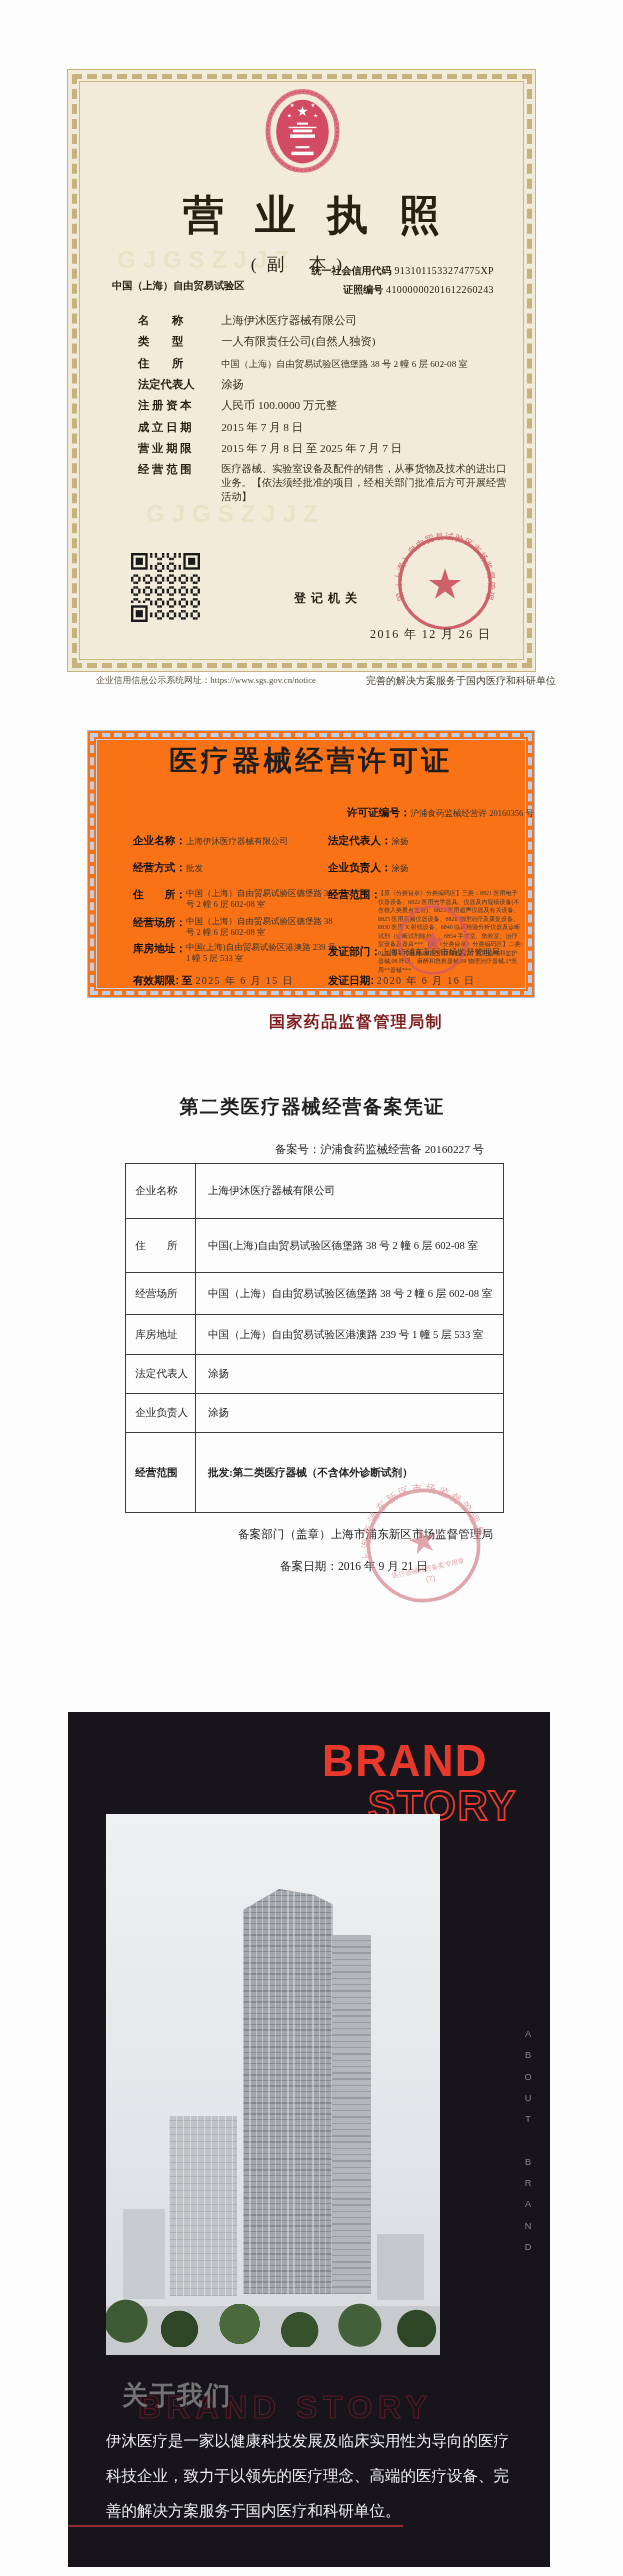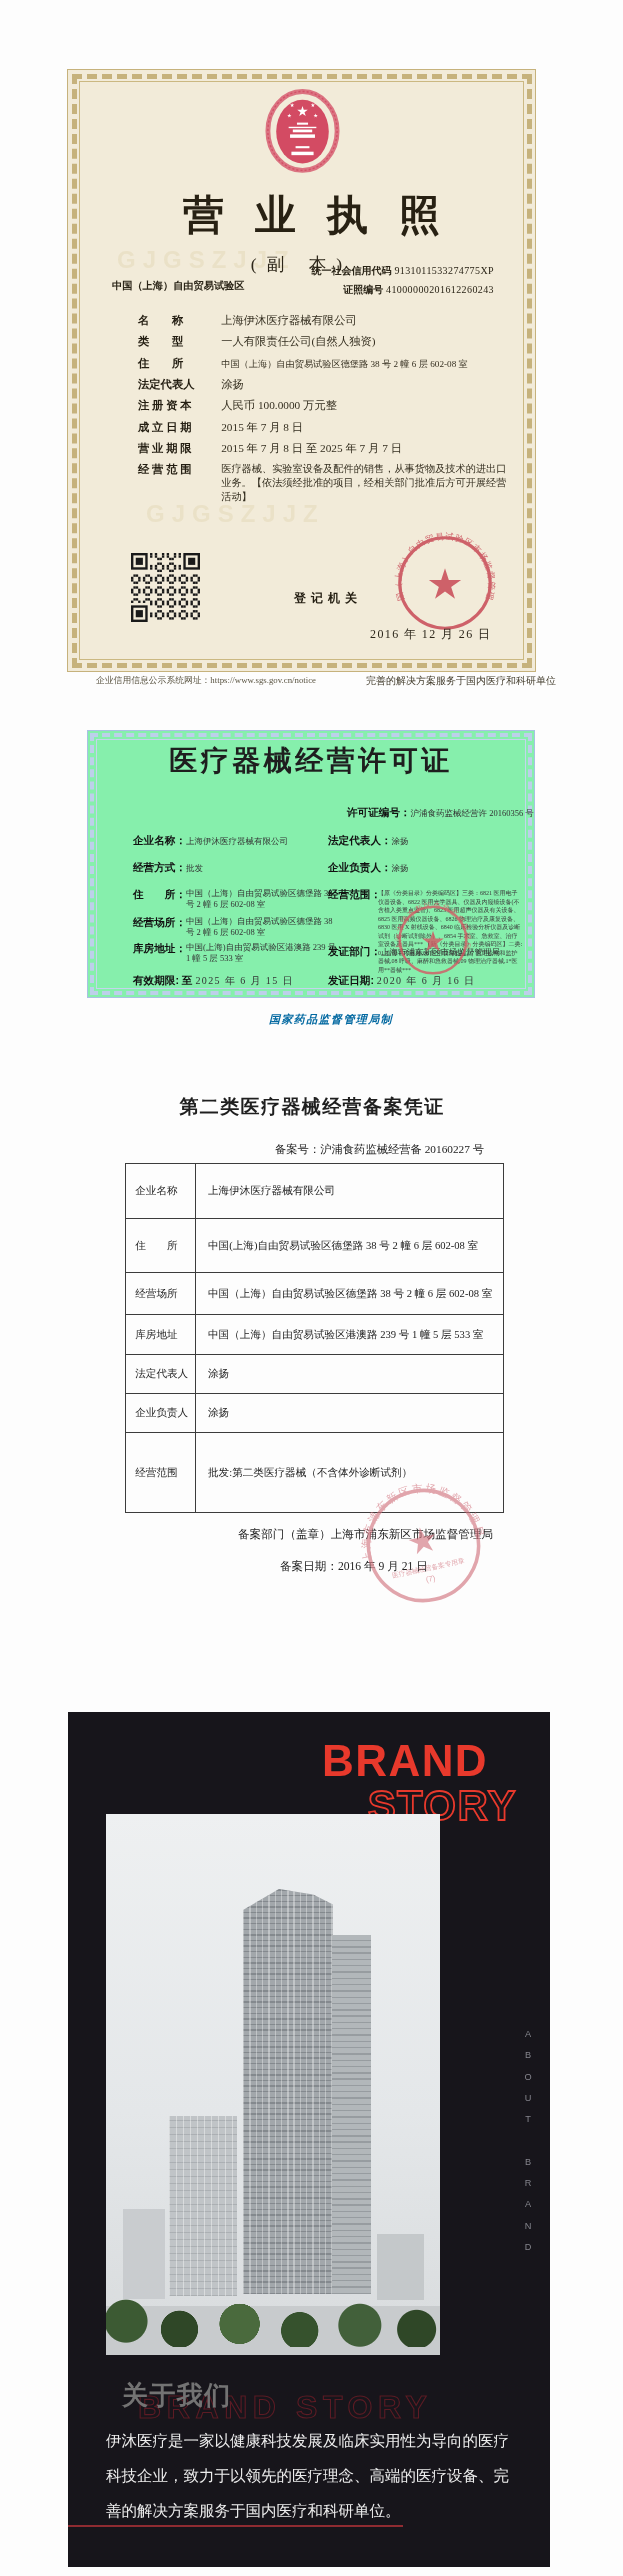--- a/index.html
+++ b/index.html
@@ -39,21 +39,21 @@
   .seal{position:absolute;pointer-events:none;}
   .seal1{left:324px;top:460px;}
   .bl-date{position:absolute;left:302px;top:556px;font-family:"Liberation Serif",serif;
            font-size:12px;color:#2c261a;letter-spacing:1.4px;}
   .bl-footer-left{position:absolute;left:96px;top:675px;font-family:"Liberation Serif",serif;
                   font-size:8.8px;color:#5a5442;}
   .bl-footer-right{position:absolute;left:366px;top:674px;font-family:"Liberation Serif",serif;
                    font-size:10px;color:#403a2a;}
 
   
-  .cert2{position:absolute;left:87px;top:730px;width:448px;height:268px;background:#86efac;
+  .cert2{position:absolute;left:87px;top:730px;width:448px;height:268px;background:#f97316;
          border:1.4px solid #a9c1e4;box-sizing:border-box;}
   .cert2-band{position:absolute;inset:2.1px;border:4.2px dashed #bcd0ea;pointer-events:none;}
   .cert2-band::after{content:'';position:absolute;inset:2.1px;border:0.7px solid #c3d5ec;}
   .dl-title{position:absolute;left:0;right:0;top:11.3px;margin:0;text-align:center;font-size:28px;
             font-weight:bold;color:#1e1e1e;letter-spacing:3.5px;}
   .dl-item{position:absolute;font-size:10.6px;color:#222;}
   .dl-item .b{font-weight:bold;font-size:10.6px;color:#111;}
   .dl-item .v{font-family:"Liberation Serif",serif;font-size:8.5px;color:#333;}
   .dl-item .v.addr{display:inline-block;vertical-align:top;width:152px;line-height:10.6px;}
   .dl-licno{left:259px;top:75px;}
@@ -62,33 +62,33 @@
   .dl-r3l{left:45px;top:157px;}
   .dl-r4l{left:45px;top:185px;}
   .dl-r5l{left:45px;top:211px;}
   .dl-scope-label{left:240px;top:157px;}
   .dl-scope{position:absolute;left:290px;top:158px;width:145px;font-family:"Liberation Serif",serif;
             font-size:6px;line-height:8.5px;color:#3a3a3a;}
   .dl-issuer{left:240px;top:214px;}
   .dl-valid{left:45px;top:243px;}  .dl-issuedate{left:240px;top:243px;}
   .dl-valid .v,.dl-issuedate .v{font-size:10px;letter-spacing:1.4px;}
   .seal2{left:306px;top:170px;}
-  .dl-footer{position:absolute;left:269px;top:1012px;font-size:11px;font-weight:bold;color:#0369a1;
-             letter-spacing:1.4px;font-style:italic;}
+  .dl-footer{position:absolute;left:269px;top:1012px;font-size:16px;font-weight:bold;color:#7f1d1d;
+             letter-spacing:1.4px;}
 
   
   .rc-title{position:absolute;left:0;right:0;top:1094px;margin:0;text-align:center;
             font-family:"Liberation Serif",serif;font-weight:bold;font-size:19px;color:#1f1f1f;
             letter-spacing:1.4px;}
   .rc-no{position:absolute;left:275px;top:1142px;font-family:"Liberation Serif",serif;
          font-size:11.3px;color:#222;}
   .rc-table{position:absolute;left:125px;top:1163px;width:379px;border:0.7px solid #3c3c3c;
             box-sizing:border-box;}
   .rc-row{display:flex;border-bottom:0.7px solid #3c3c3c;}
-  .rc-row:last-child{border-bottom:none;}
+  .rc-row:last-child{border-bottom:none;font-weight:bold;}
   .rc-label{width:70px;flex:none;border-right:0.7px solid #3c3c3c;display:flex;align-items:center;
             padding-left:9.2px;box-sizing:border-box;font-family:"Liberation Serif",serif;
             font-size:10.6px;color:#1f1f1f;}
   .rc-value{flex:1;display:flex;align-items:center;padding:4.2px 7px 4.2px 12px;
             font-family:"Liberation Serif",serif;font-size:10.6px;color:#222;line-height:15.5px;}
   .rc-dept{position:absolute;left:238px;top:1527px;font-family:"Liberation Serif",serif;
            font-size:11.6px;color:#222;}
   .rc-date{position:absolute;left:280px;top:1559px;font-family:"Liberation Serif",serif;
            font-size:11.6px;color:#222;}
   .seal3{left:360px;top:1482px;}

